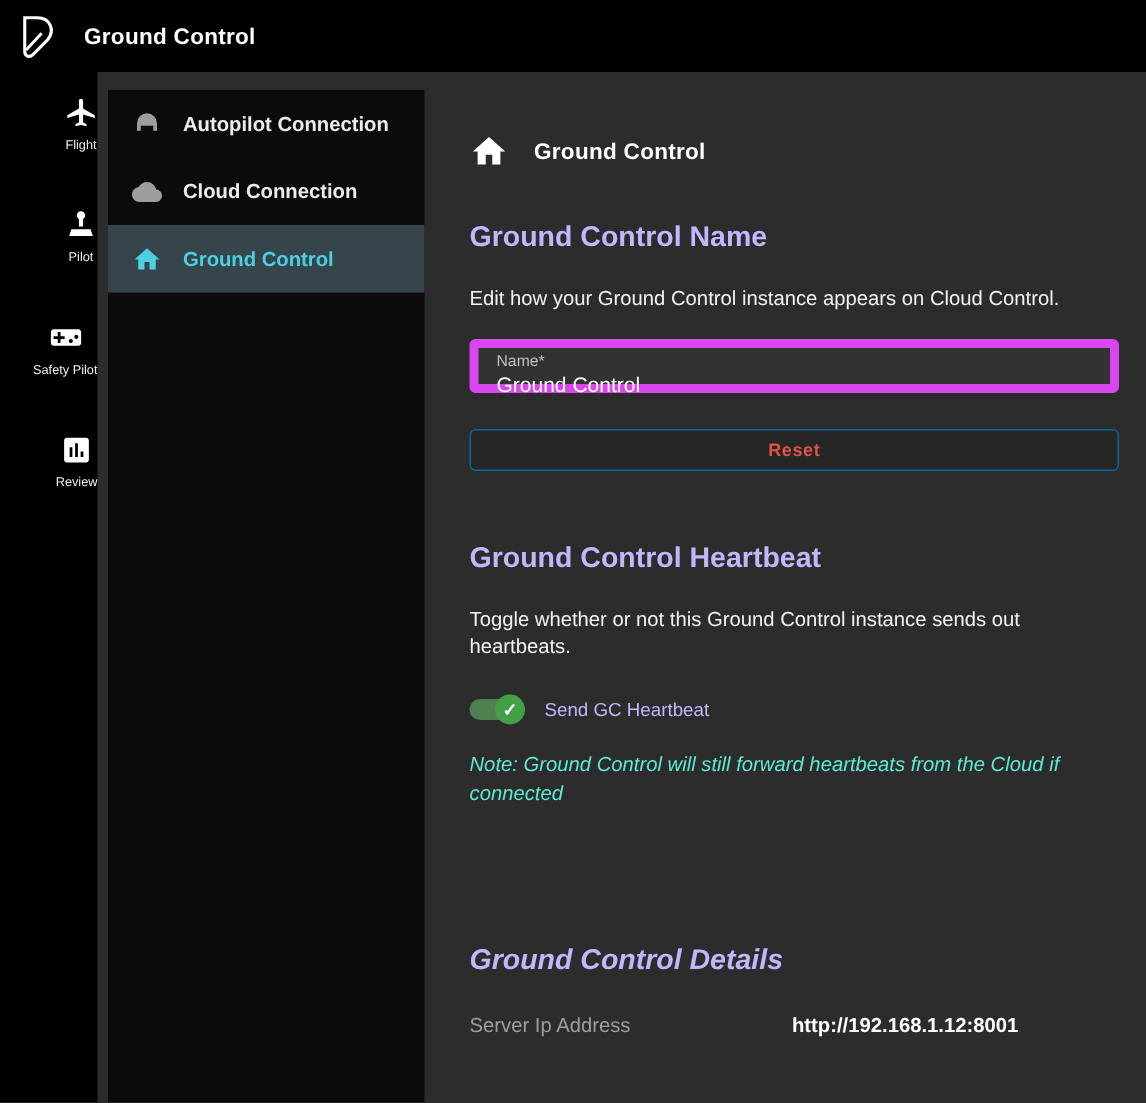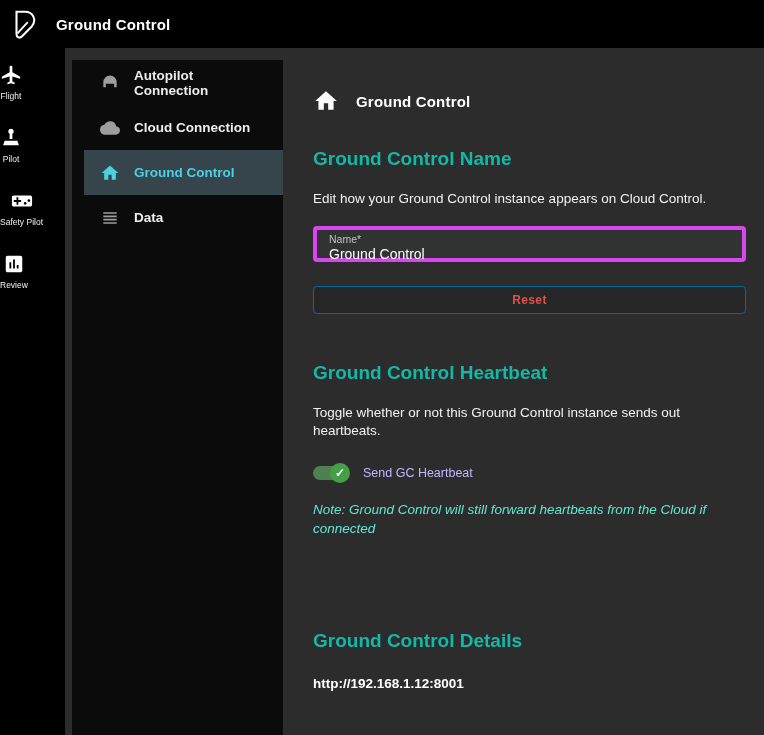--- a/index.html
+++ b/index.html
@@ -17,57 +17,57 @@
   }
   .logo-svg { width: 30px; height: 30px; display: block; }
   .app-title { font-size: 15px; font-weight: 700; color: #fff; letter-spacing: .2px; }
 
   
   .layout { display: flex; height: 687px; }
 
   
   .rail {
     width: 65px; background: #000; flex-shrink: 0;
-    display: flex; flex-direction: column; align-items: flex-start;
-    padding-top: 16px; gap: 26px;
+    display: flex; flex-direction: column; align-items: flex-end;
+    padding-top: 16px; gap: 38px;
   }
   .rail-item { display: flex; flex-direction: column; align-items: center; gap: 5px; cursor: default; }
   .rail-item svg { width: 22px; height: 22px; fill: #fff; }
   .rail-label { font-size: 8.5px; color: #f0f0f0; white-space: nowrap; }
 
   
   .content { flex: 1; display: flex; padding-top: 12px; min-width: 0; }
 
   
-  .sidenav { width: 211px; margin-left: 7px; background: #0b0b0b; flex-shrink: 0; padding-left: 12px; }
+  .sidenav { width: 211px; margin-left: 7px; background: #0b0b0b; flex-shrink: 0; }
   .nav-item {
     height: 45px; display: flex; align-items: center;
     padding: 0 16px; gap: 14px;
     color: #ededed; font-size: 13.5px; font-weight: 700; cursor: pointer;
   }
   .nav-item svg { width: 20px; height: 20px; fill: #9e9e9e; flex-shrink: 0; }
   .nav-item.selected { background: #36454b; color: #4dd0e1; }
   .nav-item.selected svg { fill: #4dd0e1; }
 
   
   .main { flex: 1; padding: 28px 18px 0 30px; min-width: 0; }
   .page-header { display: flex; align-items: center; gap: 17px; }
   .page-header svg { width: 26px; height: 26px; fill: #fff; }
   .page-title { font-size: 15px; font-weight: 700; letter-spacing: .2px; }
 
-  .section-heading { font-size: 19px; font-weight: 700; color: #14b8a6; }
+  .section-heading { font-size: 19px; font-weight: 700; color: #c4b5fd; }
   .mt-name { margin-top: 34px; }
   .mt-heart { margin-top: 48px; }
-  .mt-details { margin-top: 92px; }
+  .mt-details { margin-top: 92px; font-style: italic; }
 
   .desc { margin-top: 20px; font-size: 13.5px; color: #f2f2f2; line-height: 1.35; max-width: 448px; }
 
   .field {
     margin-top: 18px; height: 36px; max-width: 436px;
-    border: 4px solid #d946ef; border-radius: 4px;
+    border: 6px solid #d946ef; border-radius: 4px;
     background: #313232; padding: 3px 12px 0 12px;
   }
   .field-label { display: block; font-size: 10.5px; color: #c2c2c2; }
   .field-input {
     display: block; width: 100%; background: transparent; border: none; outline: none;
     color: #fff; font-size: 14px; font-family: inherit; padding: 1px 0 0 0;
   }
 
   .btn-row { margin-top: 24px; display: flex; gap: 14px; max-width: 436px; }
   .btn {
@@ -160,26 +160,20 @@
       </div>
 
       <div class="nav-item selected">
         <svg viewBox="0 0 24 24">
           <path d="M10 20v-6h4v6h5v-8h3L12 3 2 12h3v8z"></path>
         </svg>
         <span>Ground Control</span>
       </div>
 
 
-      <div class="nav-item">
-        <svg viewBox="0 0 24 24">
-          <path d="M4 15h16v-2H4v2zm0 4h16v-2H4v2zm0-8h16V9H4v2zm0-6v2h16V5H4z"></path>
-        </svg>
-        <span>Data</span>
-      </div>
 
     </div>
 
     <div class="main">
 
       <div class="page-header">
         <svg viewBox="0 0 24 24">
           <path d="M10 20v-6h4v6h5v-8h3L12 3 2 12h3v8z"></path>
         </svg>
         <span class="page-title">Ground Control</span>
@@ -206,18 +200,19 @@
           <div class="switch-thumb">✓</div>
         </div>
         <span class="toggle-label">Send GC Heartbeat</span>
       </div>
 
       <div class="note">Note: Ground Control will still forward heartbeats from the Cloud if connected</div>
 
       <div class="section-heading mt-details">Ground Control Details</div>
 
       <div class="details-row">
+        <span class="details-label">Server Ip Address</span>
         <span class="details-value">http://192.168.1.12:8001</span>
       </div>
 
     </div>
   </div>
 </div>
 
 </body></html>

